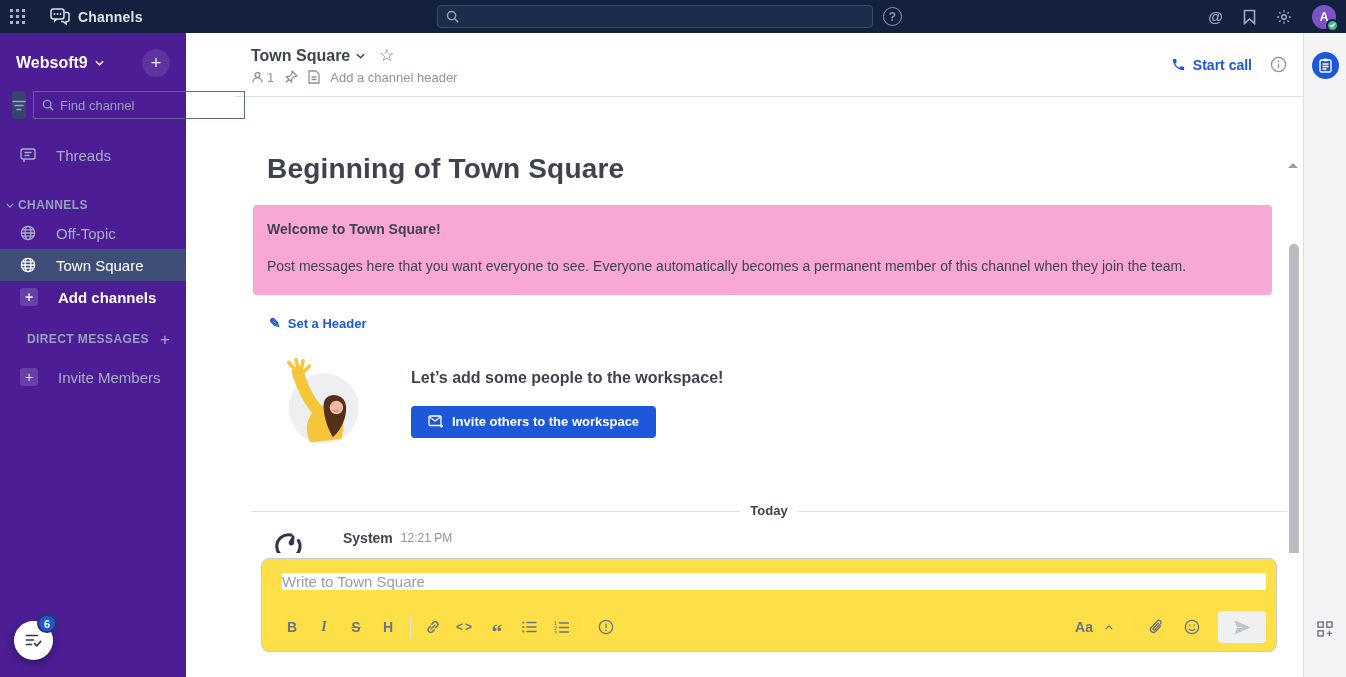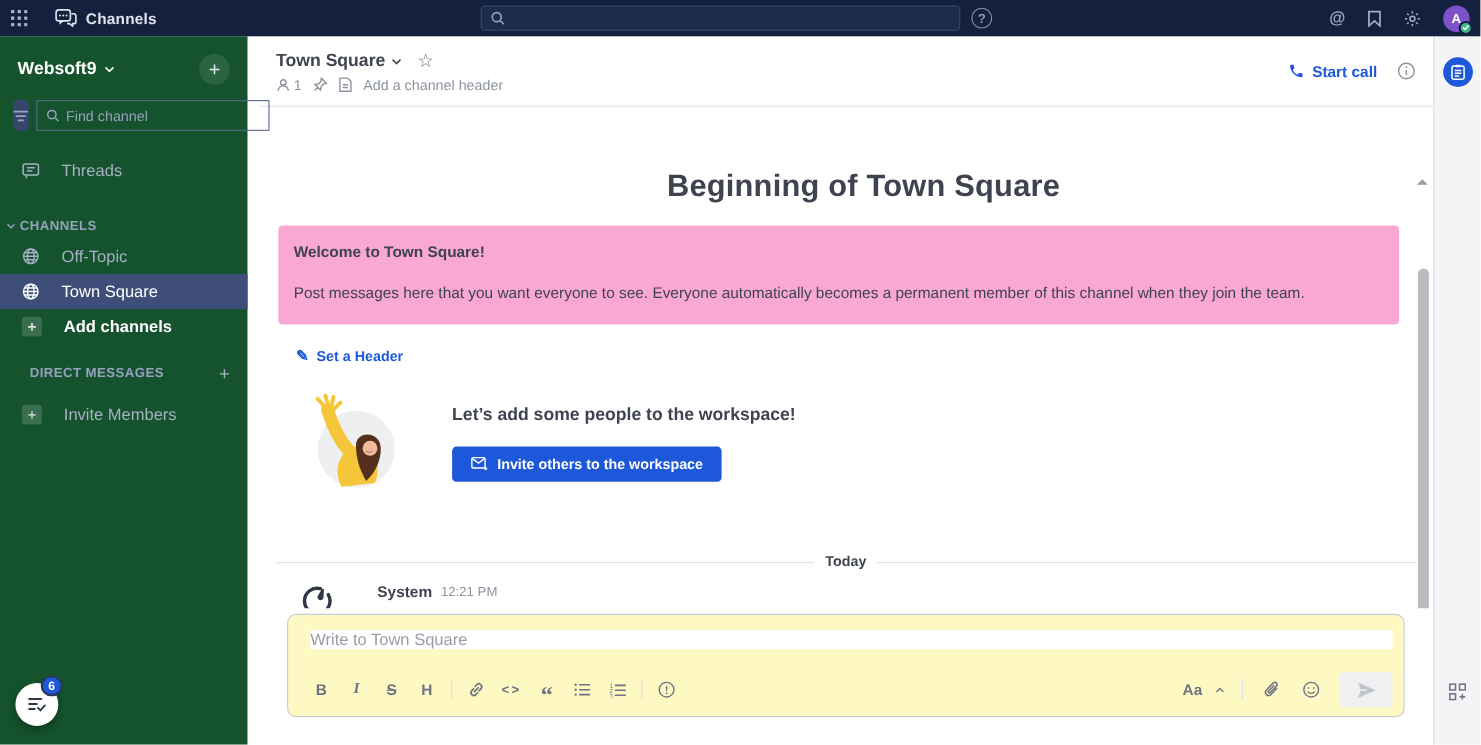--- a/index.html
+++ b/index.html
@@ -19,21 +19,21 @@
   .top-search input::placeholder { color:#98a2ba; }
   .help-btn { position:absolute; left:883px; top:7px; width:19px; height:19px; border:1.5px solid #8d97af; border-radius:50%; color:#8d97af; font-size:12px; font-weight:bold; display:flex; align-items:center; justify-content:center; }
   .topbar .right { position:absolute; right:10px; top:0; height:33px; display:flex; align-items:center; gap:20px; }
   .top-ic { color:#a2abc1; display:flex; align-items:center; justify-content:center; }
   .at-glyph { font-size:15px; font-weight:bold; }
   .avatar-wrap { position:relative; width:24px; height:24px; }
   .avatar { width:24px; height:24px; border-radius:50%; background:#7d52c9; color:#fff; font-size:12px; font-weight:bold; display:flex; align-items:center; justify-content:center; }
   .status-dot { position:absolute; right:-3px; bottom:-3px; width:13px; height:13px; border-radius:50%; background:#3db887; border:2px solid #14213e; display:flex; align-items:center; justify-content:center; }
 
   
-  .sidebar { position:absolute; left:0; top:33px; width:225px; height:644px; background:#14532d; z-index:20; }
+  .sidebar { position:absolute; left:0; top:33px; width:186px; height:644px; background:#4c1d95; z-index:20; }
   .team-row { display:flex; align-items:center; justify-content:space-between; padding:16px 16px 10px 16px; }
   .team-name { color:#fff; font-size:16px; font-weight:bold; display:flex; align-items:center; gap:7px; }
   .round-plus { width:28px; height:28px; border-radius:50%; background:rgba(255,255,255,.1); color:#e6e9f1; font-size:18px; line-height:1; display:flex; align-items:center; justify-content:center; }
   .find-row { display:flex; align-items:center; gap:7px; padding:4px 14px 10px 12px; }
   .filter-btn { width:28px; height:28px; border-radius:4px; background:#35456e; color:#9aa4bd; display:flex; align-items:center; justify-content:center; }
   .find-box { flex:1; height:28px; border:1px solid #5a6889; border-radius:0; display:flex; align-items:center; gap:6px; padding:1px 8px; color:#97a1bc; }
   .find-box input { flex:1; min-width:0; background:transparent; border:none; outline:none; color:#d6dbe8; font-size:13px; }
   .find-box input::placeholder { color:#97a1bc; }
   .side-item { display:flex; align-items:center; gap:20px; height:32px; padding:0 16px 0 20px; color:#a6b0c6; font-size:15px; width:100%; text-align:left; }
   .side-item.threads { margin-top:10px; }
@@ -53,21 +53,21 @@
   .ch-title-row { display:flex; align-items:center; gap:6px; color:#3f4350; }
   .ch-title { font-size:16px; font-weight:bold; }
   .fav-star { color:#6f7480; font-size:17px; line-height:1; margin-left:8px; }
   .ch-info-row { display:flex; align-items:center; gap:10px; margin-top:5px; color:#8d939e; font-size:13px; }
   .members { display:flex; align-items:center; gap:3px; color:#8d939e; }
   .ch-right { display:flex; align-items:center; gap:18px; }
   .start-call { display:flex; align-items:center; gap:7px; color:#1c58d9; font-size:14px; font-weight:bold; }
   .info-btn { color:#8d939e; display:flex; }
 
   .content { position:relative; height:456px; overflow:hidden; }
-  .intro-heading { margin:56px 0 0 32px; font-size:28px; font-weight:bold; color:#3f4350; letter-spacing:.2px;text-align:center; }
+  .intro-heading { margin:56px 0 0 32px; font-size:28px; font-weight:bold; color:#3f4350; letter-spacing:.2px; }
   .welcome-card { margin:20px 31px 0 18px; background:#f9a8d4; border-radius:4px; padding:16px 14px 18px 14px; color:#3f4350; }
   .welcome-title { font-size:14px; font-weight:bold; }
   .welcome-body { font-size:14px; margin-top:20px; line-height:1.4; }
   .set-header { display:flex; align-items:center; gap:7px; margin:21px 0 0 34px; color:#1c58d9; font-size:13px; font-weight:bold; }
   .pencil { font-size:14px; line-height:1; }
   .invite-row { display:flex; align-items:flex-start; gap:44px; margin:26px 0 0 42px; }
   .invite-col { padding-top:12px; }
   .invite-heading { font-size:16px; font-weight:bold; color:#3f4350; }
   .invite-btn { margin-top:19px; height:32px; background:#1c58d9; color:#fff; border-radius:4px; font-size:13px; font-weight:bold; display:flex; align-items:center; gap:8px; padding:0 17px; }
   .divider { position:relative; margin:54px 16px 0 16px; height:16px; }
@@ -78,21 +78,21 @@
   .sys-line1 { display:flex; align-items:center; gap:8px;margin-left:29px; }
   .sys-name { font-size:14px; font-weight:bold; color:#3f4350; }
   .sys-time { font-size:12px; color:#8d939e; }
   .sys-text { font-size:14px; color:#6e7280; margin-top:5px; }
 
   
   .scroll-thumb { position:absolute; right:4px; top:147px; width:10px; height:362px; background:#b9bbc1; border-radius:5px; }
   .scroll-up { position:absolute; right:5px; top:66px; width:0; height:0; border-left:5px solid transparent; border-right:5px solid transparent; border-bottom:5px solid #9a9da5; }
 
   
-  .composer { position:absolute; left:26px; right:26px; bottom:25px; height:94px; border:1px solid #c9cbd2; border-radius:8px; background:#fef9c3; padding:14px 10px 10px 20px; }
+  .composer { position:absolute; left:26px; right:26px; bottom:25px; height:94px; border:1px solid #c9cbd2; border-radius:8px; background:#fde047; padding:14px 10px 10px 20px; }
   .composer input { width:100%; border:none; outline:none; font-size:15px; color:#3f4350; }
   .composer input::placeholder { color:#9a9da8; }
   .tb-row { position:absolute; left:14px; right:10px; bottom:8px; display:flex; align-items:center; }
   .tb { width:32px; height:32px; display:flex; align-items:center; justify-content:center; color:#6e7383; border-radius:4px; }
   .tb-b { font-weight:bold; font-size:14px; }
   .tb-i { font-style:italic; font-size:14px; font-weight:bold; font-family:"Liberation Serif", serif; }
   .tb-s { font-size:14px; font-weight:bold; text-decoration:line-through; }
   .tb-h { font-size:14px; font-weight:bold; }
   .tb-code { font-size:12px; font-weight:bold; letter-spacing:2px; }
   .tb-quote { font-family:"Liberation Serif", serif; font-size:22px; font-weight:bold; line-height:.4; padding-top:10px; }

